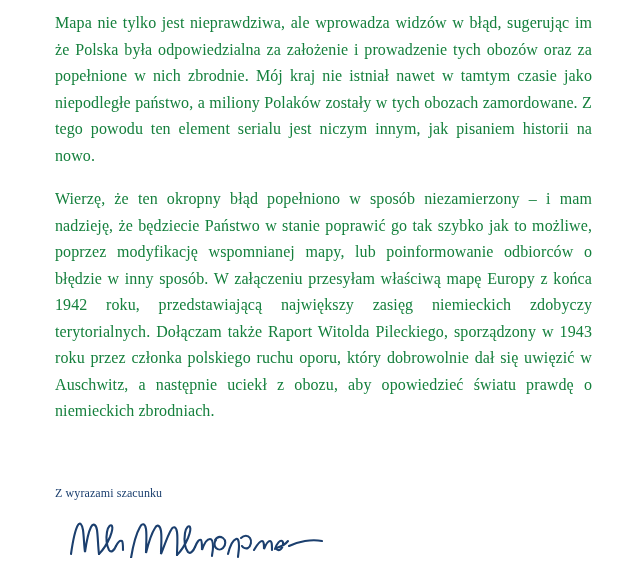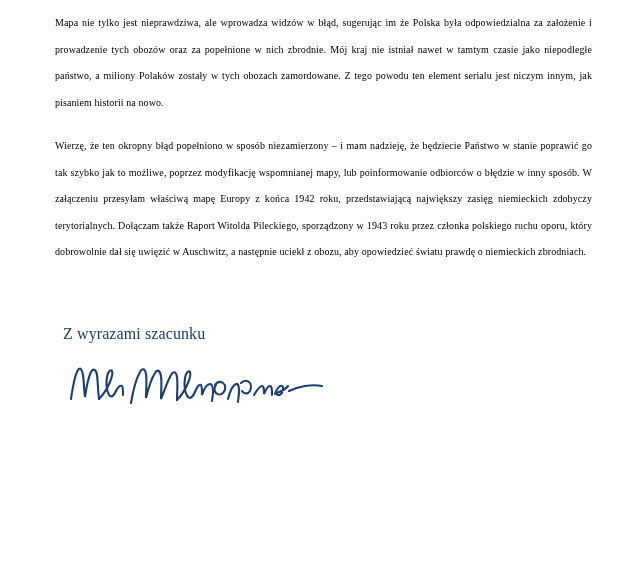--- a/index.html
+++ b/index.html
@@ -15,35 +15,35 @@
   }
   .page {
     position: relative;
     width: 640px;
     height: 568px;
     background: #ffffff;
     box-sizing: border-box;
     padding: 10px 48px 0 55px;
   }
   .para {
-    color: #000000;
+    color: #15803d;
     font-family: "Liberation Serif", serif;
-    font-size: 10px;
+    font-size: 16px;
     line-height: 26.5px;
     text-align: justify;
     text-justify: inter-word;
     margin: 0 0 17px 0;
     letter-spacing: 0.1px;
   }
   .closing {
     color: #1b3f6e;
     font-family: "Liberation Serif", serif;
-    font-size: 16px;
+    font-size: 12px;
     line-height: 26.5px;
-    margin: 8px;
+    margin: 0;
     padding-top: 38px;
     letter-spacing: 0.1px;
   }
   .signature {
     margin-top: 4px;
     padding-left: 10px;
     height: 62px;
   }
   .signature svg {
     display: block;

